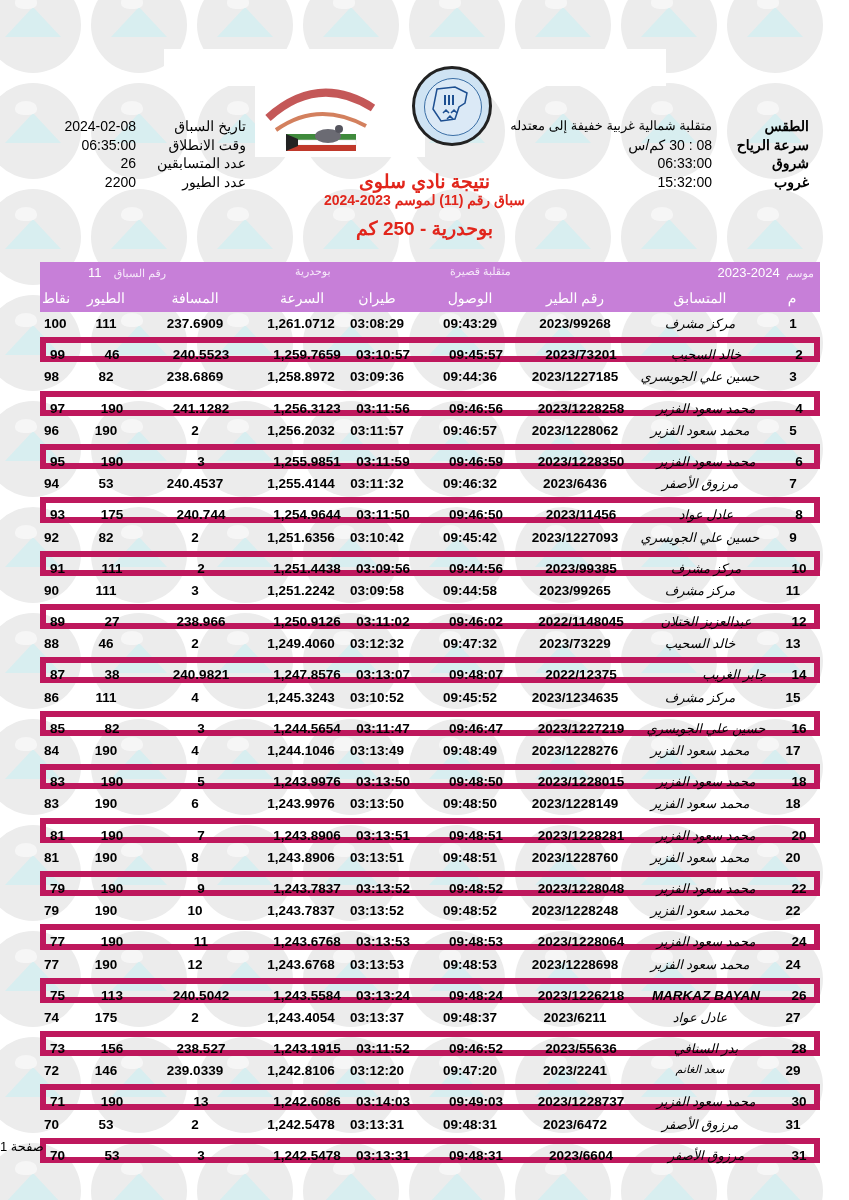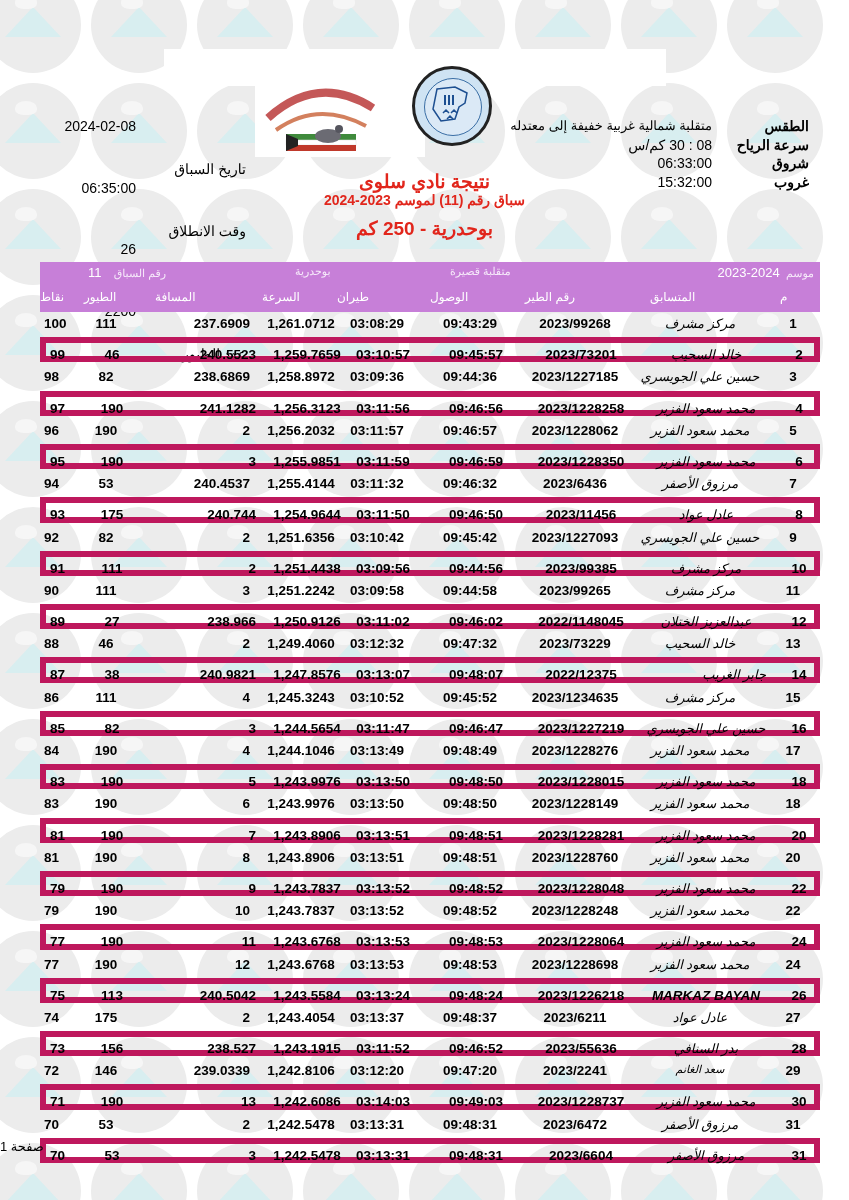--- a/index.html
+++ b/index.html
@@ -49,43 +49,43 @@
       position: absolute; left: 9px; top: 9px; width: 56px; height: 56px;
       border-radius: 50%; border: 1px solid #3a6ea5; background: #dbe9f6;
     }
     .info { position: absolute; font-size: 14px; line-height: 18.5px; }
     .info-right { right: 40px; top: 117px; direction: rtl; text-align: right; }
     .info-right .row { display: flex; }
     .info-right .lbl { width: 97px; }
     .info-left { left: 48px; top: 117px; }
     .info-left .row { display: flex; justify-content: flex-end; }
     .info-left .val { width: 88px; text-align: right; }
-    .info-left .lbl { width: 100px; text-align: right; direction: rtl; padding-left: 10px; margin-top: 43px; }
+    .info-left .lbl { width: 100px; text-align: right; direction: rtl; padding-left: 10px; }
     .title {
       position: absolute; left: 0; width: 849px; text-align: center;
       color: #e1261c; font-weight: bold; direction: rtl;
     }
     .t1 { top: 170px; font-size: 19px; }
     .t2 { top: 192px; font-size: 14px; }
     .t3 { top: 217px; font-size: 19px; }
     .table-wrap { position: absolute; left: 40px; top: 262px; width: 780px; }
     .head {
       background: #c77fd8; color: #fff; height: 50px; position: relative;
     }
     .head .sub { position: absolute; top: 3px; font-size: 11px; color: #f6e9fa; }
-    .head .col { position: absolute; top: 28px; font-size: 12px; color: #fff; text-align: left; }
+    .head .col { position: absolute; top: 28px; font-size: 14px; color: #fff; text-align: center; }
     .rows { position: relative; }
     .row-r {
       position: relative; height: 25.2px; font-size: 13.5px; font-weight: bold;
     }
     .row-r.boxed { border: 6px solid #be185d; margin: 0 0 3px 0; box-sizing: border-box; padding-left: 41px; }
     .row-r span { position: absolute; top: 4px; white-space: nowrap; }
     .c-pts { left: 4px; width: 30px; }
     .c-birds { left: 46px; width: 40px; text-align: center; }
-    .c-dist { left: 100px; width: 110px; text-align: right; }
+    .c-dist { left: 100px; width: 110px; text-align: center; }
     .c-speed { left: 196px; width: 130px; text-align: center; }
     .c-fly { left: 287px; width: 100px; text-align: center; }
     .c-arr { left: 380px; width: 100px; text-align: center; }
     .c-ring { left: 475px; width: 120px; text-align: center; }
     .c-name { left: 600px; width: 120px; text-align: center; direction: rtl; font-style: italic; }
     .c-rank { left: 738px; width: 30px; text-align: center; }
     .footer {
       position: absolute; top: 1139px; left: 0; width: 849px; text-align: left;
       font-size: 13px; direction: rtl;
     }

